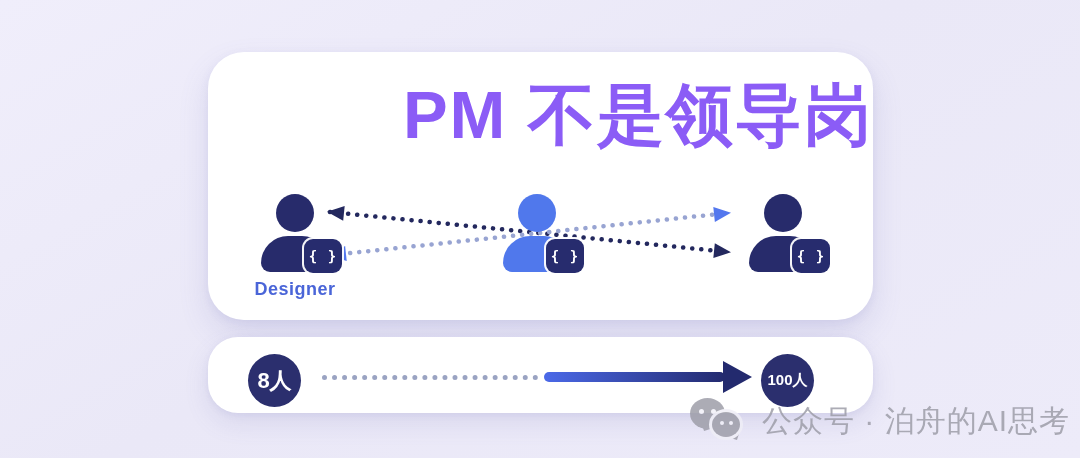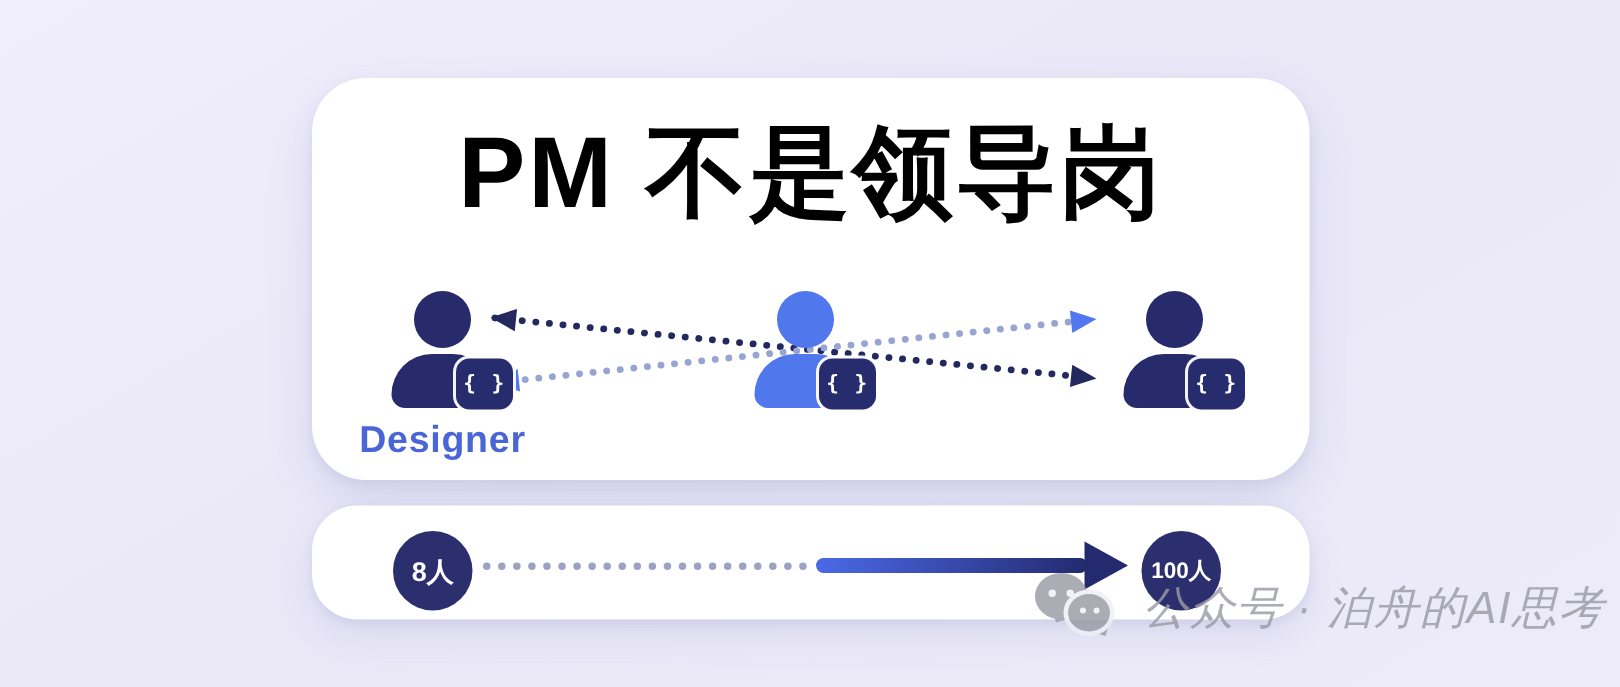--- a/index.html
+++ b/index.html
@@ -8,22 +8,22 @@
     position:relative; width:1080px; height:458px; overflow:hidden;
     background:linear-gradient(150deg,#f0eefb 0%,#eae8f7 48%,#edebf9 100%);
   }
   
   .main-card{
     position:absolute; left:208px; top:52px; width:665px; height:268px;
     background:#ffffff; border-radius:36px;
     box-shadow:0 14px 30px rgba(108,108,178,.16), 0 3px 8px rgba(120,120,190,.10);
   }
   .card-title{
-    position:absolute; top:18px; left:0; right:0; text-align:center;
-    font-size:67px; font-weight:800; letter-spacing:2px; color:#000000;
+    position:absolute; top:18px; left:0; right:0; text-align:right;
+    font-size:67px; font-weight:800; letter-spacing:2px; color:#8b5cf6;
     white-space:nowrap;
   }
   .arrows-svg{ position:absolute; left:0; top:0; width:665px; height:268px; z-index:1; }
   
   .role{ position:absolute; top:142px; width:140px; text-align:center; z-index:2; }
   .role-designer{ left:17px; }
   .role-pm{ left:259px; }
   .role-engineer{ left:505px; }
   .person{ position:relative; width:68px; height:78px; margin:0 auto; }
   .person .head{
@@ -37,52 +37,52 @@
   .navy .head,.navy .body{ background:#272b6b; }
   .blue .head,.blue .body{ background:#5078ec; }
   .code-badge{
     position:absolute; left:50%; margin-left:9px; top:45px;
     width:38px; height:34px; border-radius:9px; background:#272c6e;
     color:#ffffff; display:flex; align-items:center; justify-content:center;
     font-family:"DejaVu Sans Mono", monospace; font-weight:bold; font-size:14px;
     letter-spacing:1px; box-shadow:0 0 0 2px rgba(255,255,255,.95); z-index:3;
   }
   .role-label{
-    margin-top:7px; font-size:25px; font-weight:700; color:#4a65d8; letter-spacing:.5px;
+    margin-top:7px; font-size:18px; font-weight:700; color:#4a65d8; letter-spacing:.5px;
   }
   
   .scale-bar{
     position:absolute; left:208px; top:337px; width:665px; height:76px;
     background:#ffffff; border-radius:30px;
     box-shadow:0 10px 24px rgba(108,108,178,.14), 0 2px 6px rgba(120,120,190,.10);
   }
   .count-circle{
     position:absolute; top:17px; width:53px; height:53px; border-radius:50%;
     background:#2b2f6e; color:#ffffff; display:flex; align-items:center;
     justify-content:center; font-weight:700;
   }
-  .count-start{ left:54px; font-size:18px; }
+  .count-start{ left:40px; font-size:22px; }
   .count-end{ left:553px; font-size:15px; }
   .dotted-track{
     position:absolute; left:114px; top:38px; width:216px; height:0;
     border-top:5px dotted #9aa3c2;
   }
   .solid-arrow{
     position:absolute; left:336px; top:35px; width:181px; height:10px;
     border-radius:6px; background:linear-gradient(90deg,#4b69e8,#232a6e);
   }
   .solid-arrow-head{
     position:absolute; left:515px; top:24px; width:0; height:0;
     border-top:16px solid transparent; border-bottom:16px solid transparent;
     border-left:29px solid #232a6e;
   }
   
   .watermark{
-    position:absolute; left:690px; top:380px; display:flex; align-items:center;
-    gap:16px; z-index:5; opacity:.82;font-style:italic;
+    position:absolute; left:690px; top:396px; display:flex; align-items:center;
+    gap:16px; z-index:5; opacity:.82;
   }
   .wechat-icon{ position:relative; width:56px; height:50px; }
   .bubble-big{
     position:absolute; left:0; top:2px; width:35px; height:31px;
     background:#9b9ba6; border-radius:50%;
   }
   .bubble-big .eye{ position:absolute; width:5px; height:5px; border-radius:50%; background:#f1f0f8; top:11px; }
   .bubble-big .eye.l{ left:9px; } .bubble-big .eye.r{ left:21px; }
   .tail-big{
     position:absolute; left:7px; top:28px; width:0; height:0;

